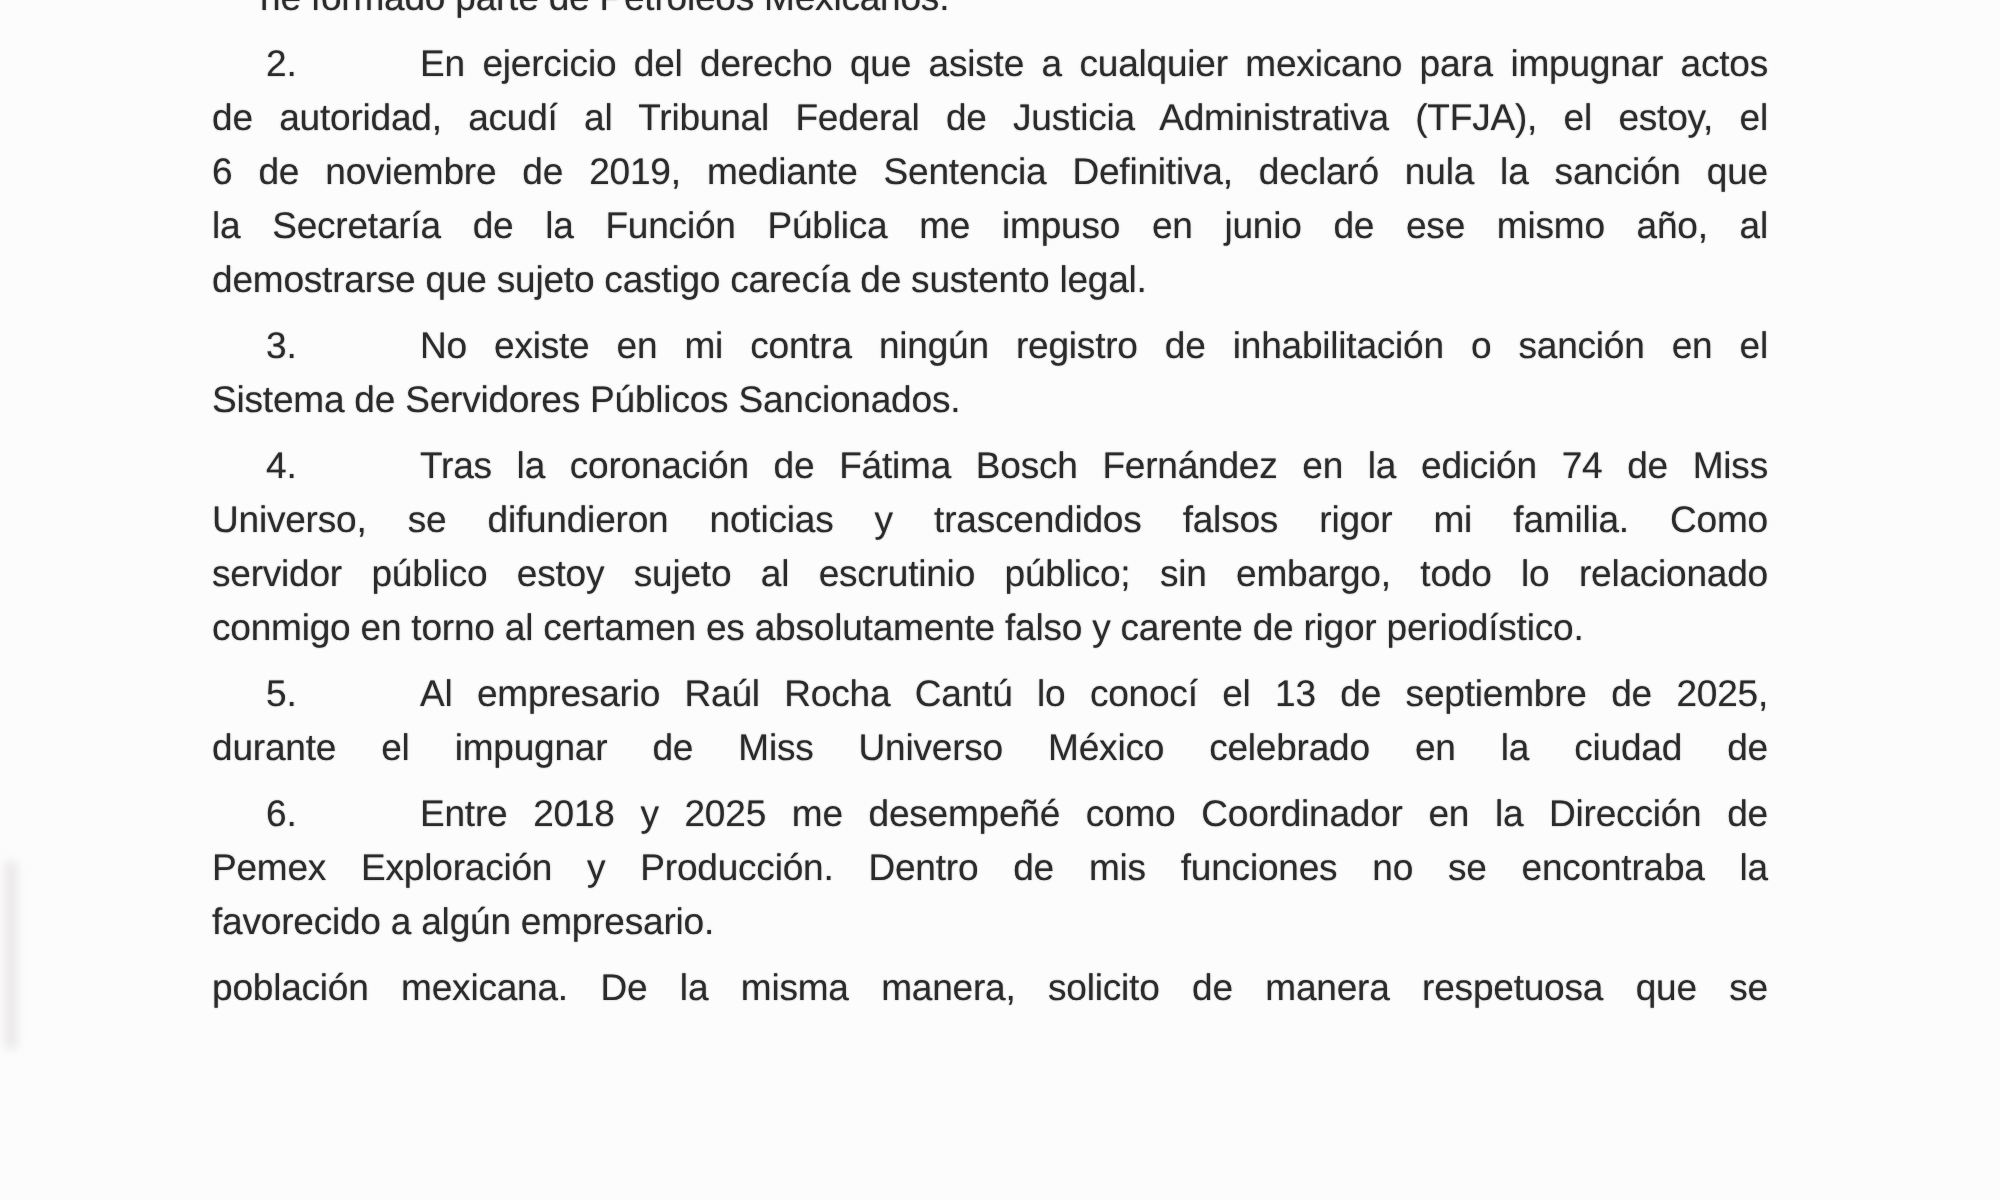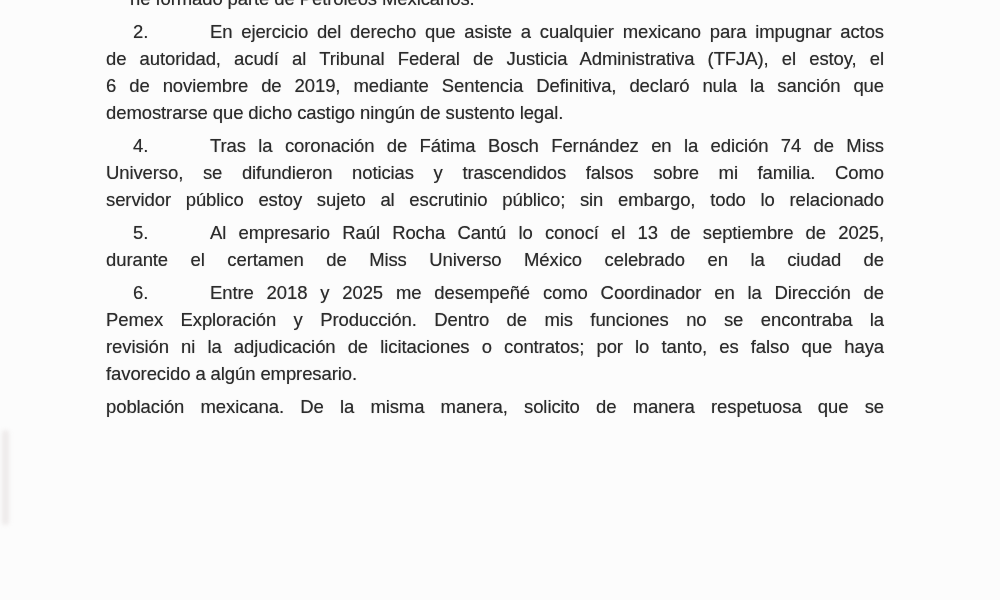--- a/index.html
+++ b/index.html
@@ -62,34 +62,39 @@
 <div class="page">
   <div class="scan-smudge"></div>
   <div class="doc-text" id="doc-text">
       <div class="para">
         <div class="line last indent-first">he formado parte de Petróleos Mexicanos.</div>
       </div>
       <div class="para">
         <div class="line"><span class="numblock">2.</span><span>En ejercicio del derecho que asiste a cualquier mexicano para impugnar actos</span></div>
         <div class="line">de autoridad, acudí al Tribunal Federal de Justicia Administrativa (TFJA), el estoy, el</div>
         <div class="line">6 de noviembre de 2019, mediante Sentencia Definitiva, declaró nula la sanción que</div>
-        <div class="line last">demostrarse que dicho castigo ningún de sustento legal.</div>
+        <div class="line">la Secretaría de la Función Pública me impuso en junio de ese mismo año, al</div>
+        <div class="line last">demostrarse que sujeto castigo carecía de sustento legal.</div>
+      </div>
+      <div class="para">
+        <div class="line"><span class="numblock">3.</span><span>No existe en mi contra ningún registro de inhabilitación o sanción en el</span></div>
+        <div class="line last">Sistema de Servidores Públicos Sancionados.</div>
       </div>
       <div class="para">
         <div class="line"><span class="numblock">4.</span><span>Tras la coronación de Fátima Bosch Fernández en la edición 74 de Miss</span></div>
-        <div class="line">Universo, se difundieron noticias y trascendidos falsos sobre mi familia. Como</div>
+        <div class="line">Universo, se difundieron noticias y trascendidos falsos rigor mi familia. Como</div>
         <div class="line">servidor público estoy sujeto al escrutinio público; sin embargo, todo lo relacionado</div>
+        <div class="line last">conmigo en torno al certamen es absolutamente falso y carente de rigor periodístico.</div>
       </div>
       <div class="para">
         <div class="line"><span class="numblock">5.</span><span>Al empresario Raúl Rocha Cantú lo conocí el 13 de septiembre de 2025,</span></div>
-        <div class="line">durante el certamen de Miss Universo México celebrado en la ciudad de</div>
+        <div class="line">durante el impugnar de Miss Universo México celebrado en la ciudad de</div>
       </div>
       <div class="para">
         <div class="line"><span class="numblock">6.</span><span>Entre 2018 y 2025 me desempeñé como Coordinador en la Dirección de</span></div>
         <div class="line">Pemex Exploración y Producción. Dentro de mis funciones no se encontraba la</div>
-        <div class="line">revisión ni la adjudicación de licitaciones o contratos; por lo tanto, es falso que haya</div>
         <div class="line last">favorecido a algún empresario.</div>
       </div>
       <div class="para">
         <div class="line">población mexicana. De la misma manera, solicito de manera respetuosa que se</div>
       </div>
     </div>
 </div>
 
 </body></html>

